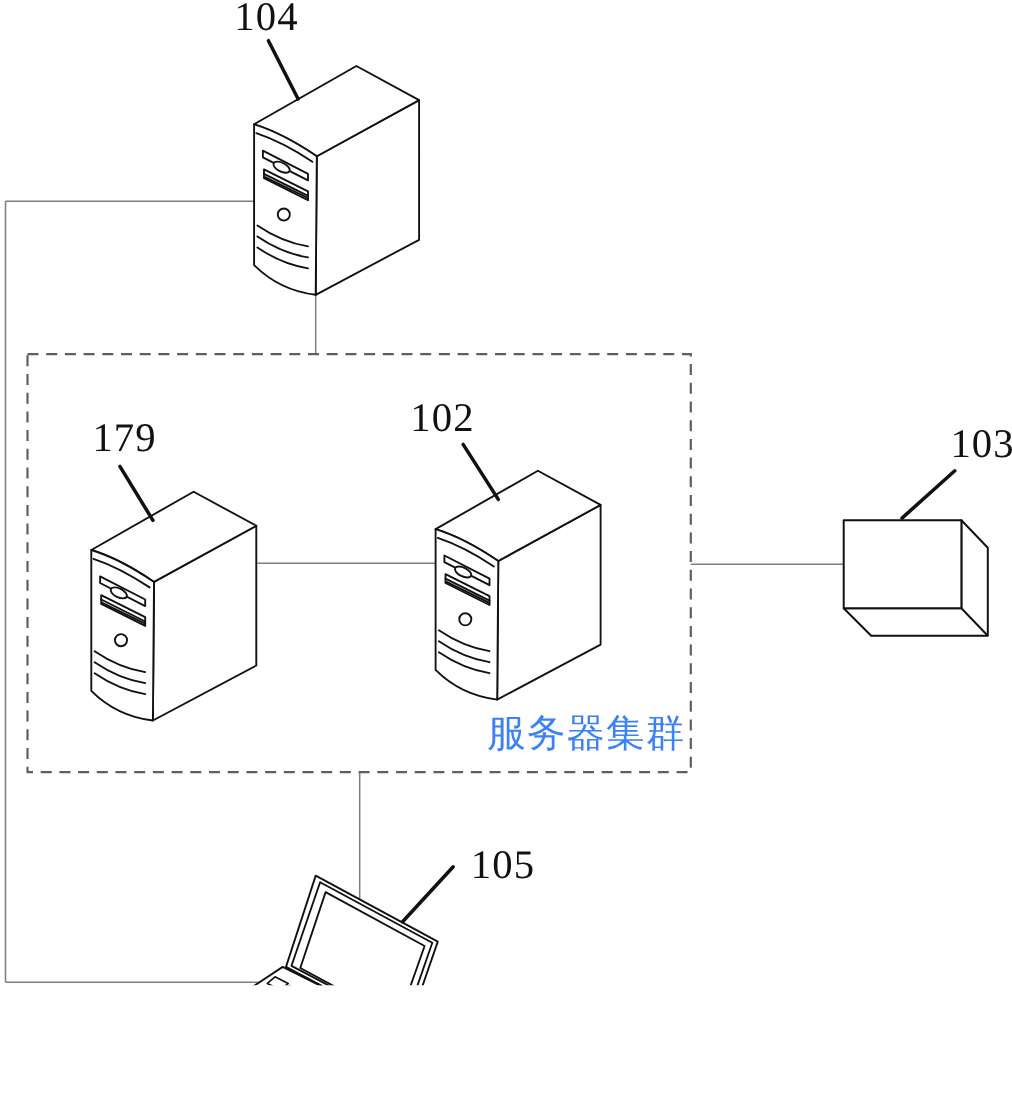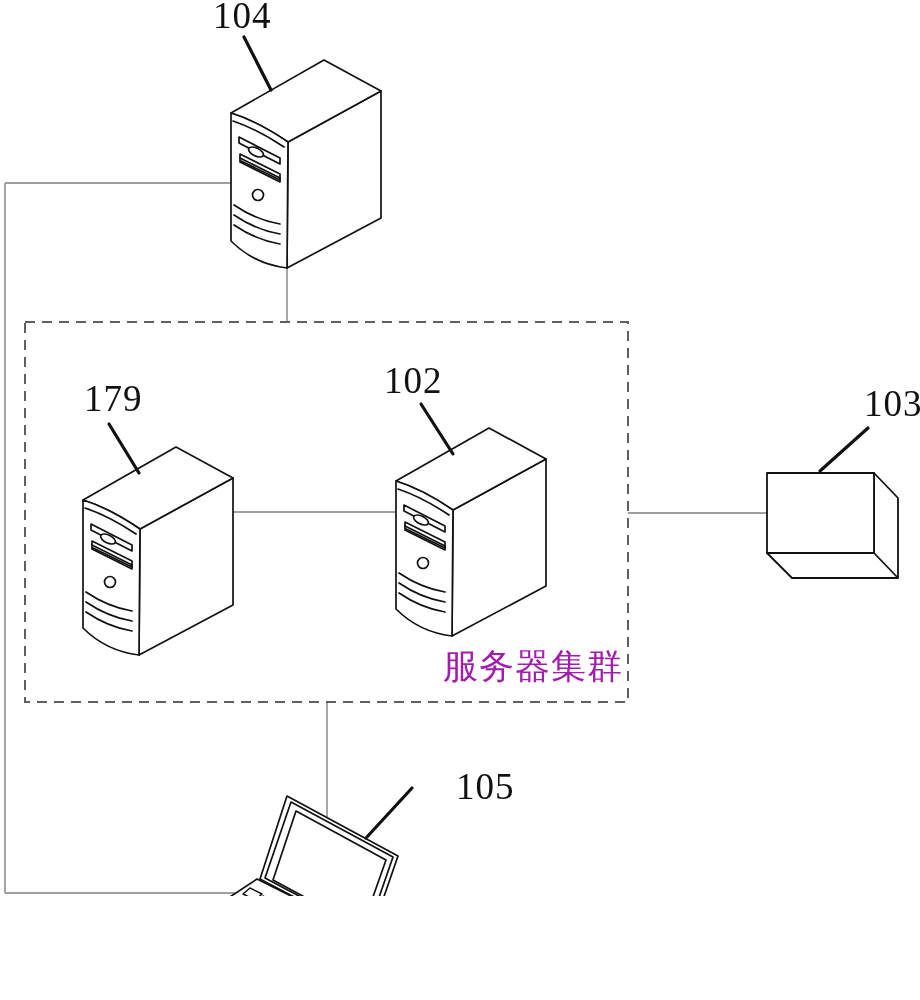--- a/index.html
+++ b/index.html
@@ -6,21 +6,21 @@
   .figure{
     position:relative;width:920px;height:896px;background:#ffffff;overflow:hidden;
     font-family:"Liberation Serif","DejaVu Serif",serif;
   }
   .figure svg{position:absolute;left:0;top:0;}
   .lbl{
     position:absolute;font-size:37px;line-height:1;color:#111111;
     letter-spacing:1px;white-space:nowrap;
   }
   .caption{
-    position:absolute;font-size:35px;line-height:1;color:#a21caf;
+    position:absolute;font-size:35px;line-height:1;color:#3b82f6;
     letter-spacing:1px;white-space:nowrap;
   }
 </style>
 </head>
 <body>
 
 <div class="figure">
 
   <svg width="920" height="1000" viewBox="0 0 920 1000">
 
@@ -116,18 +116,18 @@
       <line x1="244" y1="37" x2="271" y2="90"></line>
       <line x1="109" y1="424" x2="139" y2="473"></line>
       <line x1="421" y1="404" x2="453" y2="454"></line>
       <line x1="868" y1="428" x2="820" y2="471"></line>
       <line x1="412" y1="788" x2="366" y2="838"></line>
     </g>
   </svg>
 
   <div class="lbl" style="left:213px;top:-3px;">104</div>
   <div class="lbl" style="left:84px;top:380px;">179</div>
-  <div class="lbl" style="left:373px;top:362px;margin-left:11px;">102</div>
+  <div class="lbl" style="left:373px;top:362px;">102</div>
   <div class="lbl" style="left:864px;top:385px;">103</div>
-  <div class="lbl" style="left:428px;top:768px;margin-left:28px;">105</div>
+  <div class="lbl" style="left:428px;top:768px;">105</div>
 
   <div class="caption" style="left:443px;top:649px;">服务器集群</div>
 </div>
 
 </body></html>

